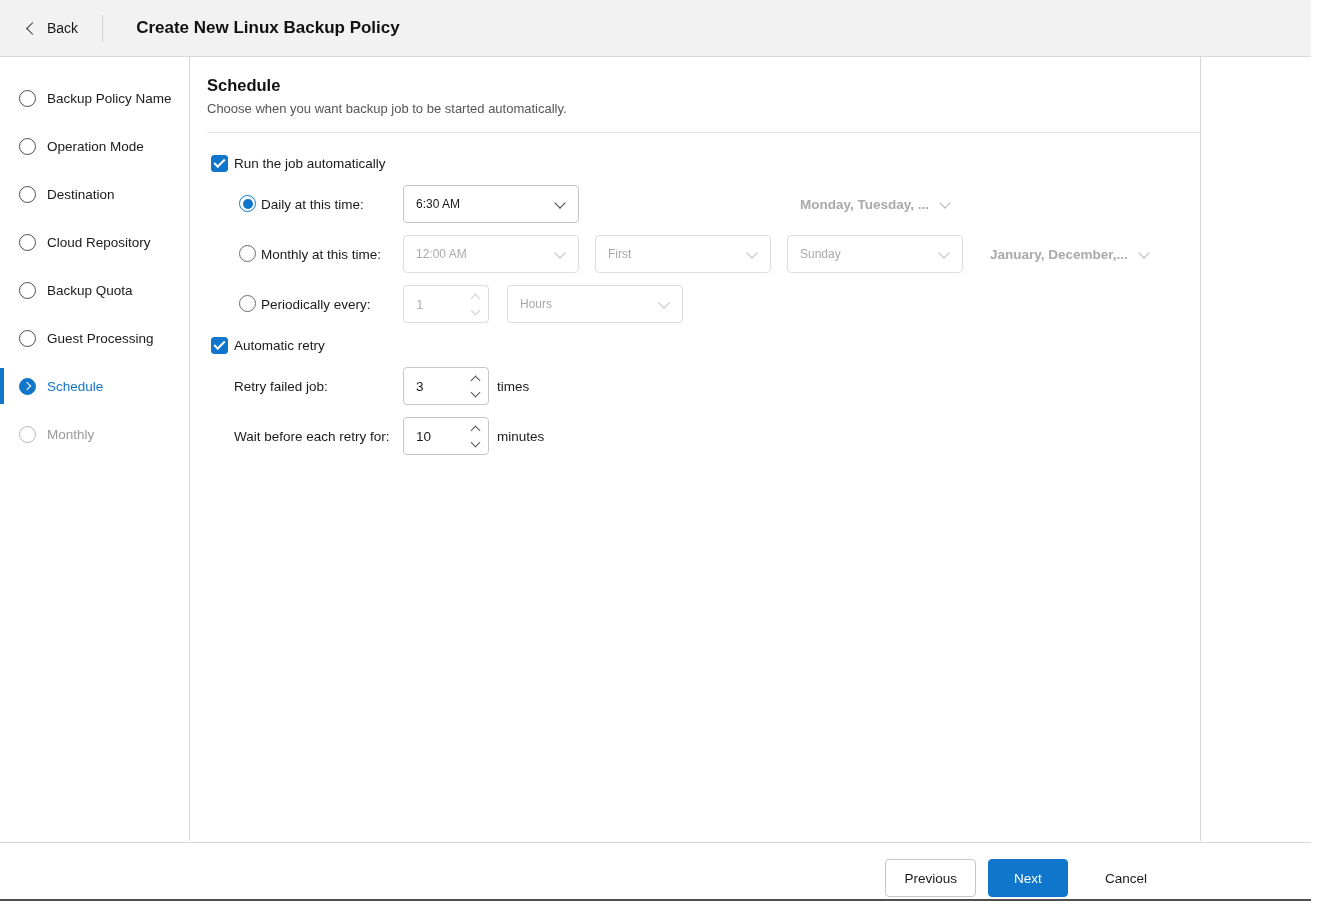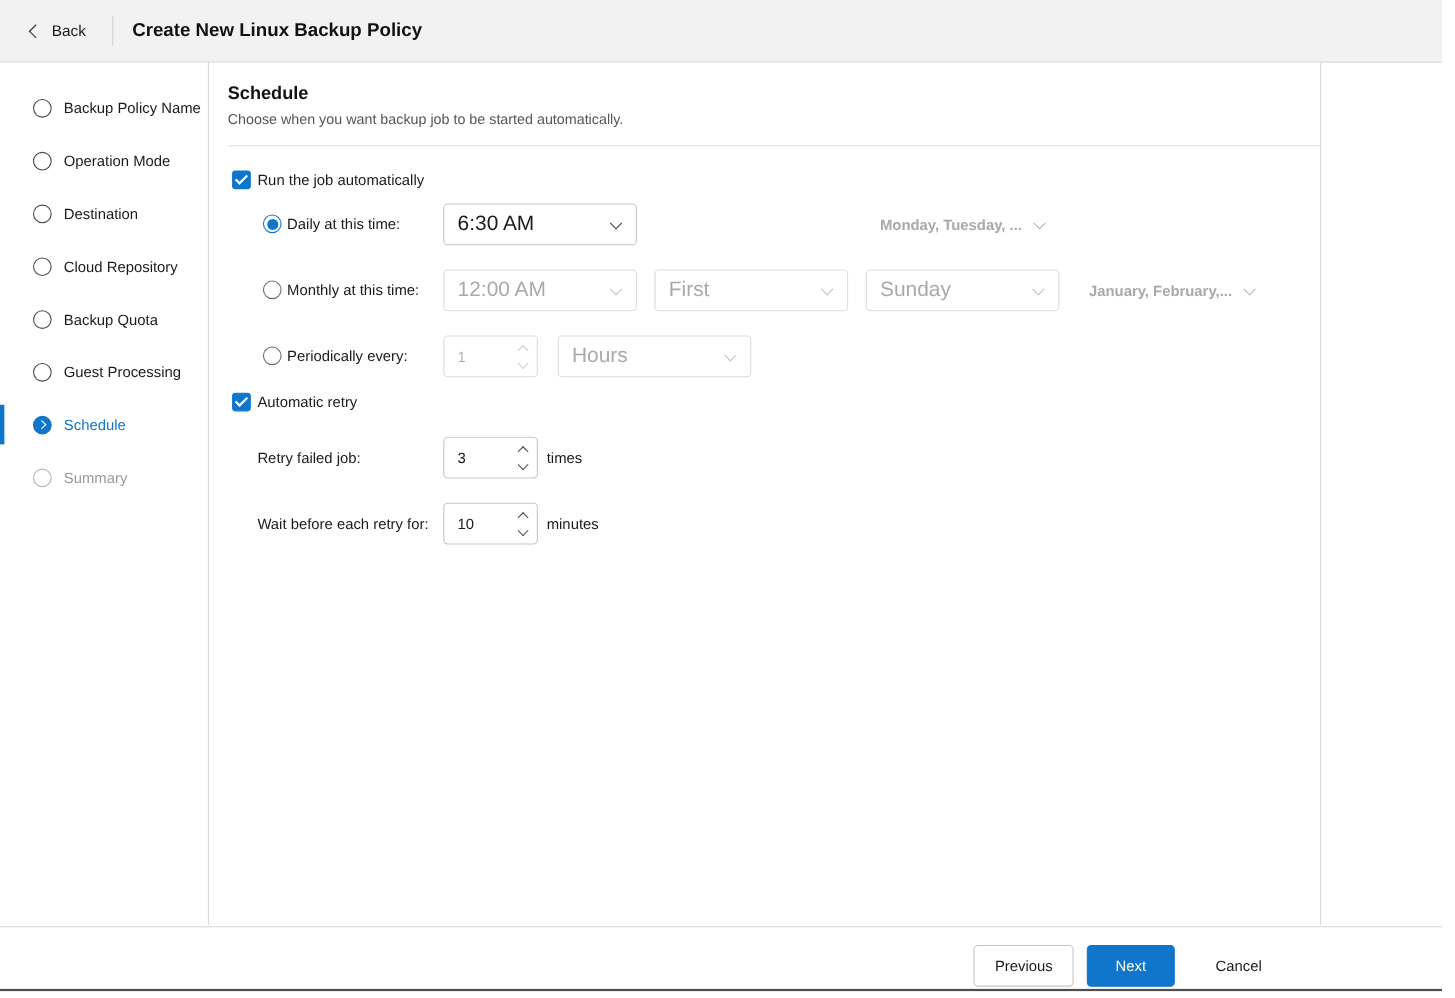--- a/index.html
+++ b/index.html
@@ -16,26 +16,26 @@
   .page{position:relative;width:1311px;height:907px;background:#fff;overflow:hidden;}
 
   
   .topbar{position:absolute;top:0;left:0;right:0;height:57px;background:#f2f2f2;
     border-bottom:1px solid var(--border);display:flex;align-items:center;box-sizing:border-box;}
   .back-btn{display:flex;align-items:center;gap:10px;background:none;border:none;cursor:pointer;
     font-family:"Liberation Sans",sans-serif;font-size:14px;color:var(--text);padding:0 0 0 28px;}
   .chev-left{width:8px;height:8px;border-left:1.8px solid #333;border-bottom:1.8px solid #333;
     transform:rotate(45deg);flex:none;}
   .topbar-sep{width:1px;height:27px;background:#d2d2d2;margin:0 17px 0 24px;}
-  .title{font-size:17px;font-weight:700;color:#111;margin:0;}
+  .title{font-size:17px;font-weight:700;color:#111;margin:16px;}
 
   
   .sidebar{position:absolute;top:57px;left:0;width:190px;bottom:66px;background:#fff;
     border-right:1px solid var(--border);box-sizing:border-box;padding-top:17px;}
-  .step{position:relative;height:48px;display:flex;align-items:center;gap:11px;padding-left:30px;cursor:pointer;}
+  .step{position:relative;height:48px;display:flex;align-items:center;gap:11px;padding-left:19px;cursor:pointer;}
   .step-circle{width:17px;height:17px;border:1.5px solid #4a4a4a;border-radius:50%;box-sizing:border-box;
     flex:none;display:flex;align-items:center;justify-content:center;background:#fff;}
   .step-label{font-size:13.5px;color:var(--text);white-space:nowrap;}
   .step.disabled .step-circle{border-color:#b5b5b5;}
   .step.disabled .step-label{color:#9a9a9a;}
   .step.active::before{content:"";position:absolute;left:0;top:6px;bottom:6px;width:4px;background:var(--accent);}
   .step.active .step-circle{background:var(--accent);border-color:var(--accent);}
   .step.active .step-label{color:var(--accent);}
   .chev-right-w{width:5px;height:5px;border-top:1.8px solid #fff;border-right:1.8px solid #fff;
     transform:rotate(45deg);margin-left:-2px;}
@@ -44,39 +44,39 @@
   .content{position:absolute;top:57px;left:191px;width:1010px;bottom:66px;background:#fff;
     border-right:1px solid var(--border);box-sizing:border-box;}
   .section-head{padding:19px 16px 0 16px;}
   .section-head h2{margin:0;font-size:16.5px;font-weight:700;color:#111;}
   .section-head p{margin:6px 0 16px;font-size:13px;color:var(--text-dim);}
   .hdivider{height:1px;background:#e3e3e3;margin:16px 0 0 16px;}
 
   .form{position:relative;margin-top:20px;}
   .check-row{position:relative;height:20px;display:flex;align-items:center;gap:6px;padding-left:20px;}
   .mt12{margin-top:12px;}
-  .mt10{margin-top:22px;}
+  .mt10{margin-top:12px;}
   .checkbox{width:17px;height:17px;border-radius:3px;background:var(--accent);border:1px solid var(--accent);
     box-sizing:border-box;display:flex;align-items:center;justify-content:center;cursor:pointer;flex:none;}
   .check-icon{width:9px;height:4px;border-left:2px solid #fff;border-bottom:2px solid #fff;
     transform:rotate(-45deg);margin-bottom:2px;}
   .check-row label{font-size:13.5px;color:var(--text);cursor:pointer;}
 
   .control-row{position:relative;height:38px;}
   .radio{position:absolute;left:48px;top:10px;width:17px;height:17px;border-radius:50%;
     border:1.5px solid #6b6b6b;box-sizing:border-box;background:#fff;cursor:pointer;}
   .radio.selected{border-color:var(--accent);}
   .radio.selected::after{content:"";position:absolute;inset:2.5px;border-radius:50%;background:var(--accent);}
   .radio-label{position:absolute;left:70px;top:50%;transform:translateY(-50%);
     font-size:13.5px;color:var(--text);white-space:nowrap;cursor:pointer;}
   .form-label{position:absolute;left:43px;top:50%;transform:translateY(-50%);font-size:13.5px;color:var(--text);white-space:nowrap;}
 
   .select{position:absolute;top:0;height:38px;width:176px;box-sizing:border-box;border:1px solid var(--ctl-border);
     border-radius:4px;background:#fff;display:flex;align-items:center;justify-content:space-between;
-    padding:0 14px 0 12px;font-size:19px;color:var(--text);cursor:pointer;}
+    padding:0 14px 0 12px;font-size:12px;color:var(--text);cursor:pointer;}
   .chev{width:7px;height:7px;border-left:1.6px solid #444;border-bottom:1.6px solid #444;
     transform:rotate(-45deg);margin-top:-3px;flex:none;}
   .select.disabled{border-color:var(--ctl-border-dis);color:var(--text-dis);cursor:default;}
   .select.disabled .chev{border-color:#c2c2c2;}
   .ghost{position:absolute;top:0;height:38px;display:flex;align-items:center;gap:12px;
     font-size:13.5px;color:var(--text-dis);cursor:default;white-space:nowrap;font-weight:bold;}
   .ghost .chev{border-color:#b5b5b5;}
 
   .pos-c1{left:212px;} .pos-c2{left:404px;} .pos-c3{left:596px;}
   .pos-ghost-daily{left:609px;} .pos-ghost-monthly{left:799px;} .pos-hours{left:316px;}
@@ -141,21 +141,21 @@
       <span class="step-label">Guest Processing</span>
     </div>
     <div class="step active">
       <span class="step-circle">
         <span class="chev-right-w"></span>
       </span>
       <span class="step-label">Schedule</span>
     </div>
     <div class="step disabled">
       <span class="step-circle"></span>
-      <span class="step-label">Summary</span>
+      <span class="step-label">Monthly</span>
     </div>
   </nav>
 
   <main class="content">
     <div class="section-head">
       <h2>Schedule</h2>
       <p>Choose when you want backup job to be started automatically.</p>
     </div>
     <div class="hdivider"></div>
 
@@ -190,21 +190,21 @@
         </div>
         <div class="select disabled pos-c2">
           <span>First</span>
           <span class="chev"></span>
         </div>
         <div class="select disabled pos-c3">
           <span>Sunday</span>
           <span class="chev"></span>
         </div>
         <div class="ghost pos-ghost-monthly">
-          <span>January, February,...</span>
+          <span>January, December,...</span>
           <span class="chev"></span>
         </div>
       </div>
 
       <div class="control-row mt10">
         <span class="radio"></span>
         <span class="radio-label">Periodically every:</span>
         <div class="spinner disabled">
           <span>1</span>
           <span class="spin-arrows">

